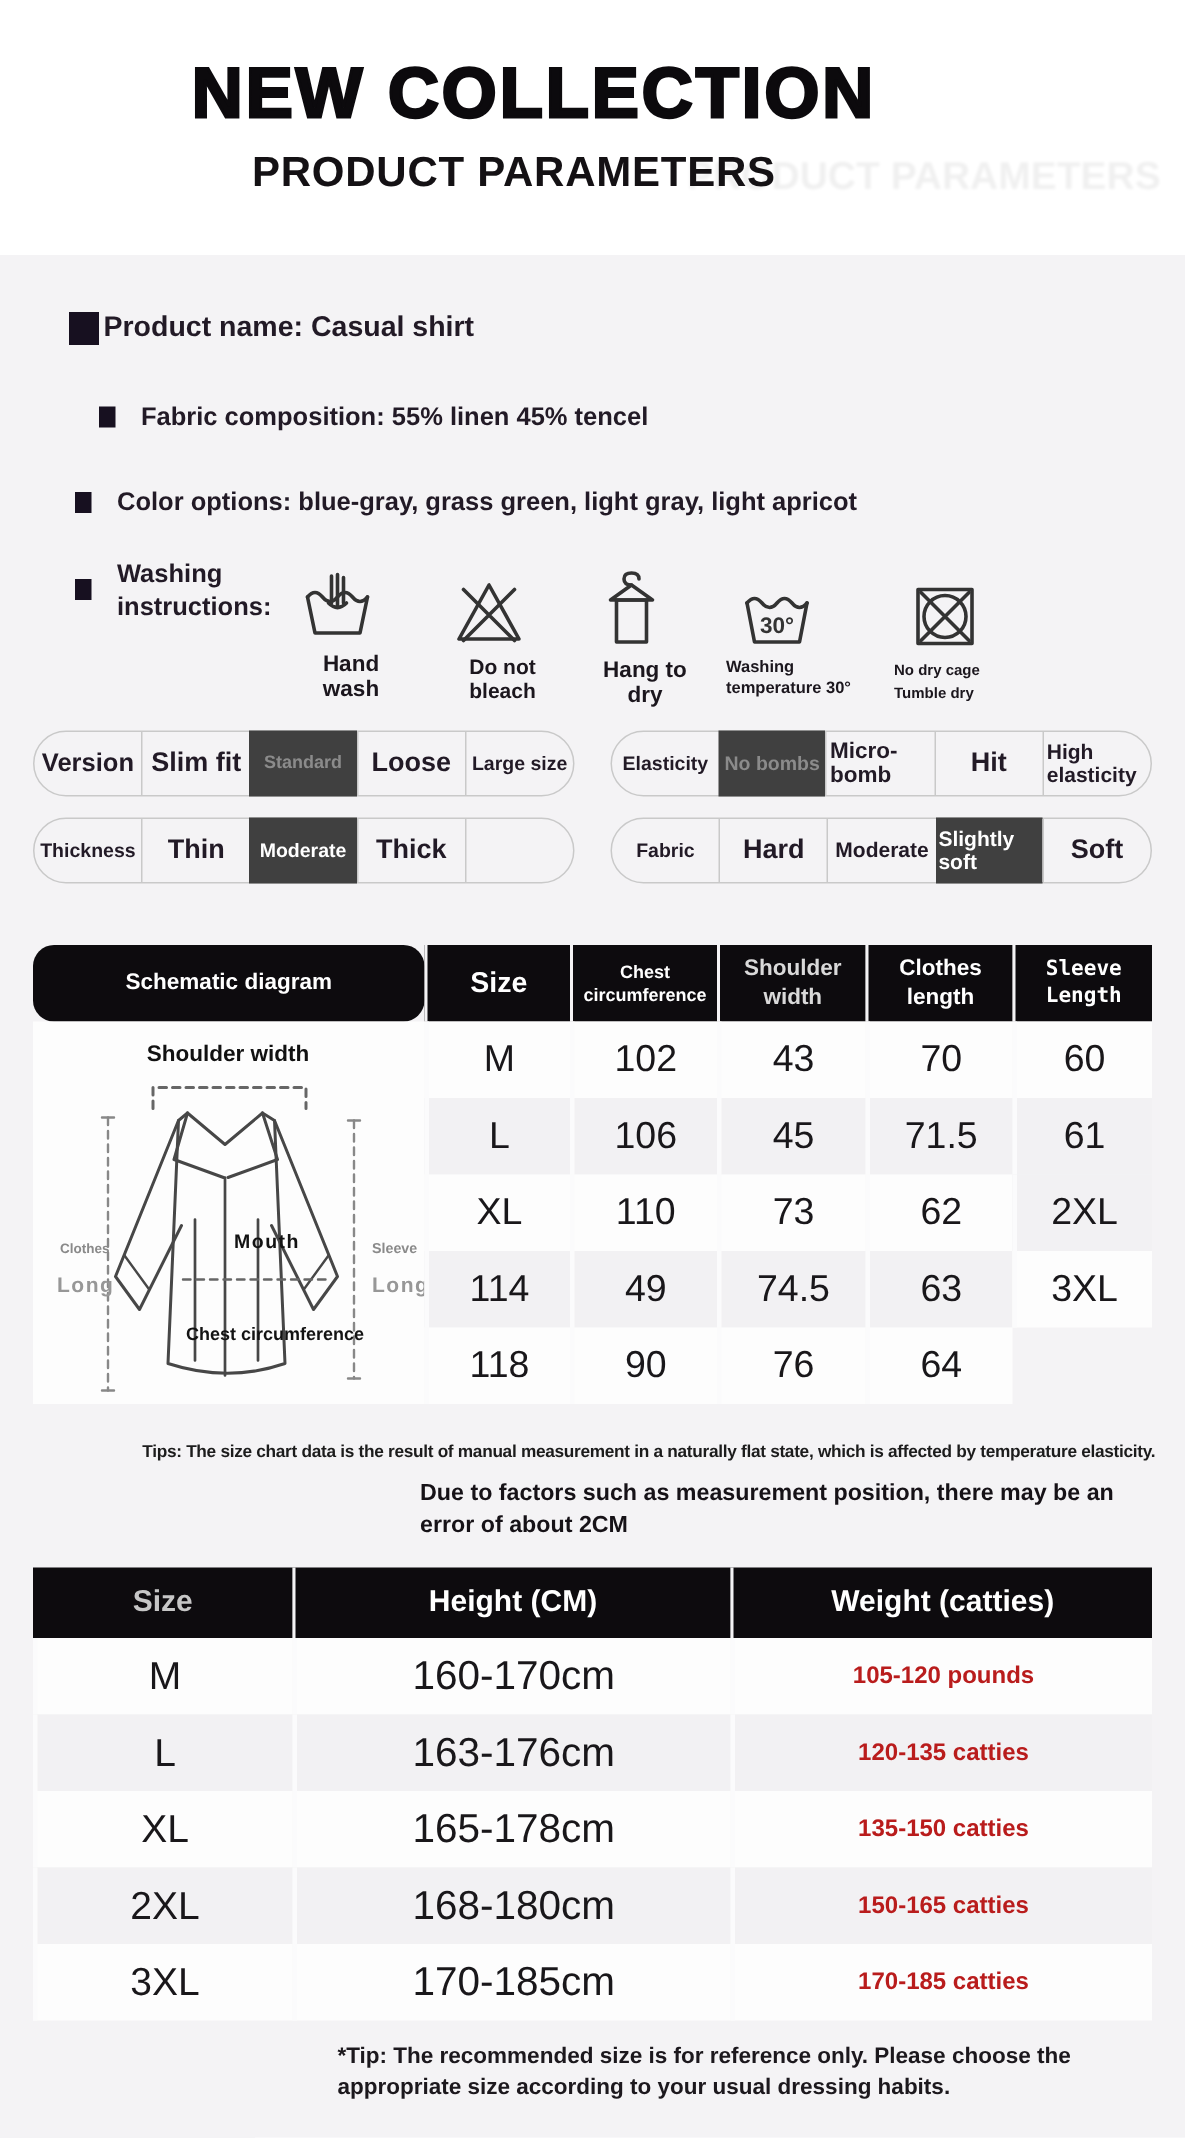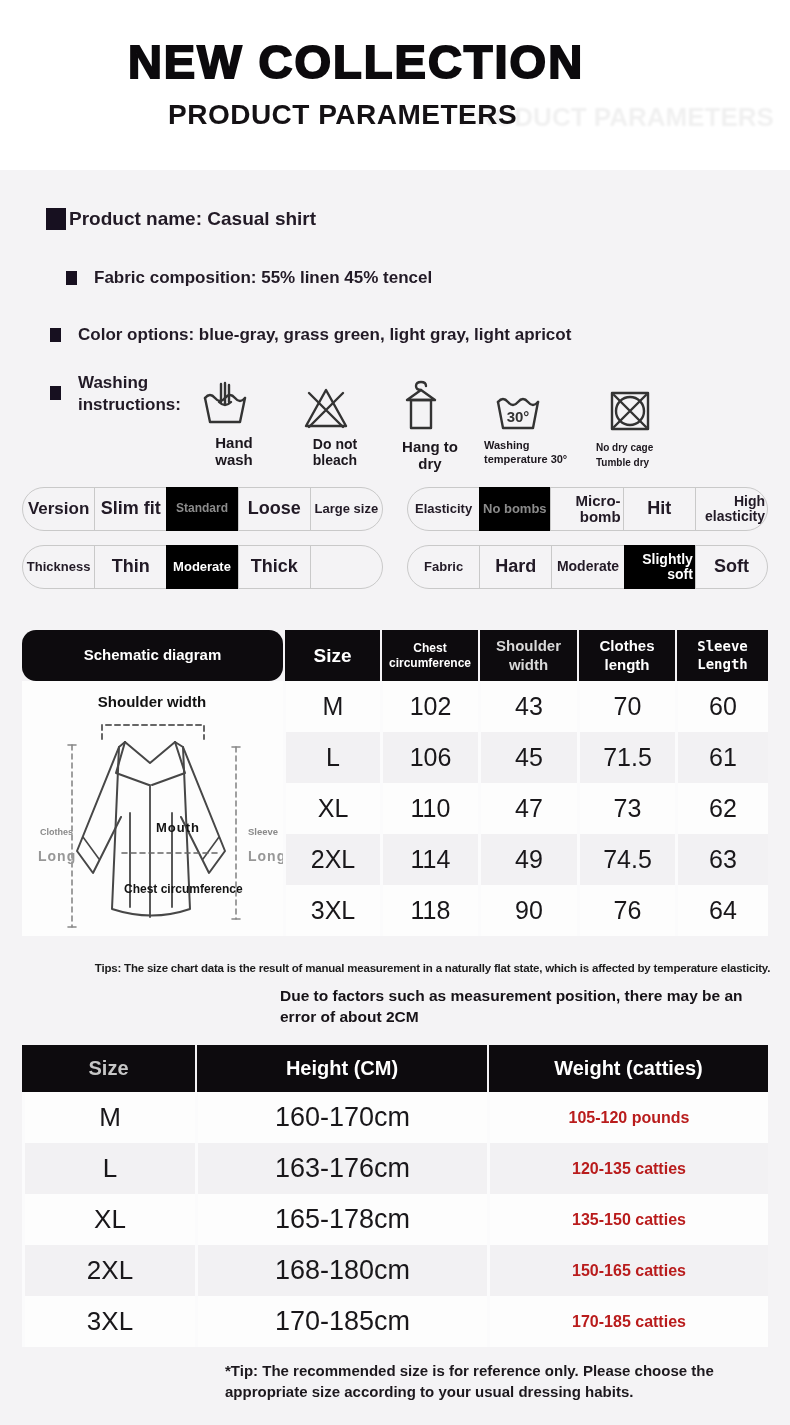--- a/index.html
+++ b/index.html
@@ -54,25 +54,25 @@
   .w-tumble{ left:578px; width:104px; top:388px; }
 
   
   .pill {
     position:absolute; width:361px; height:44px;
     border:1px solid #c9c9c9; border-radius:22px;
     display:flex; align-items:stretch; color:#221a26;
   }
   .pill .cell {
     flex:1 1 0; display:flex; align-items:center; justify-content:center;
-    font-weight:bold; text-align:right; border-left:1px solid #c9c9c9;
+    font-weight:bold; text-align:left; border-left:1px solid #c9c9c9;
     line-height:1.1; padding:0 2px;
   }
   .pill .cell:first-child { border-left:none; }
-  .pill .sel { background:#000000; border-left:none; margin:-1px 0; }
+  .pill .sel { background:#404040; border-left:none; margin:-1px 0; }
   .sel-gray { color:#8b8b8b; } .sel-white { color:#ffffff; }
   .fs18{font-size:18px;} .fs17{font-size:17px;} .fs15{font-size:15px;}
   .fs14{font-size:14px;} .fs13{font-size:13px;} .fs12{font-size:12px;}
   .pA { top:487px; left:22px; } .pB { top:487px; left:407px; }
   .pC { top:545px; left:22px; } .pD { top:545px; left:407px; }
 
   
   .t1 {
     top:630px; left:22px; width:746px;
     display:grid; grid-template-columns:261px 97px 98px 99px 98px 93px;
@@ -287,21 +287,20 @@
   <div class="c">60</div>
 
   <div class="c r1">L</div>
   <div class="c r1">106</div>
   <div class="c r1">45</div>
   <div class="c r1">71.5</div>
   <div class="c r1">61</div>
 
   <div class="c">XL</div>
   <div class="c">110</div>
-  <div class="c">47</div>
   <div class="c">73</div>
   <div class="c">62</div>
 
   <div class="c r1">2XL</div>
   <div class="c r1">114</div>
   <div class="c r1">49</div>
   <div class="c r1">74.5</div>
   <div class="c r1">63</div>
 
   <div class="c">3XL</div>

